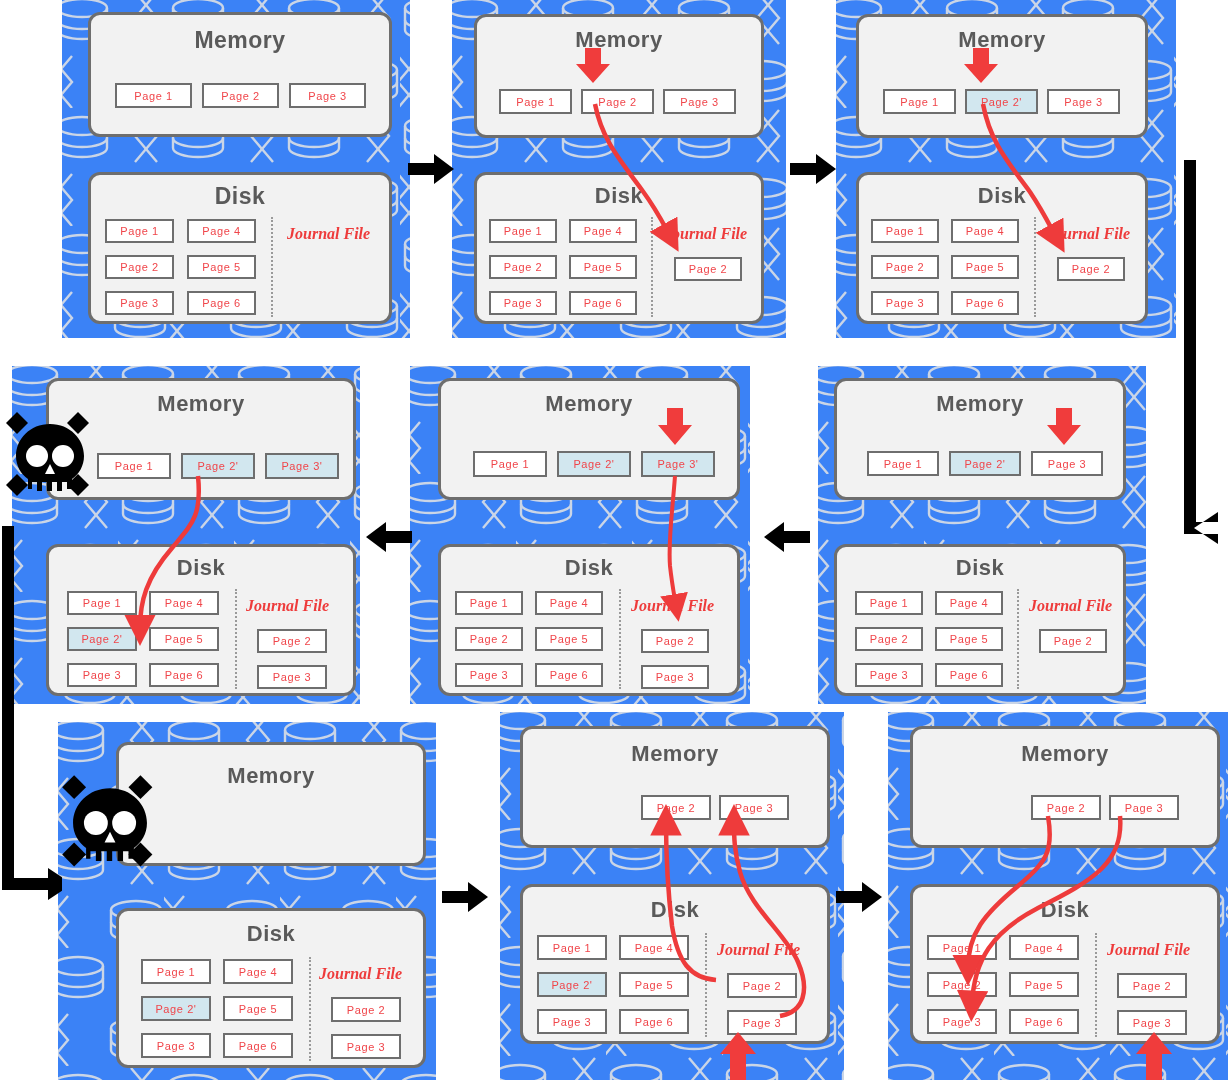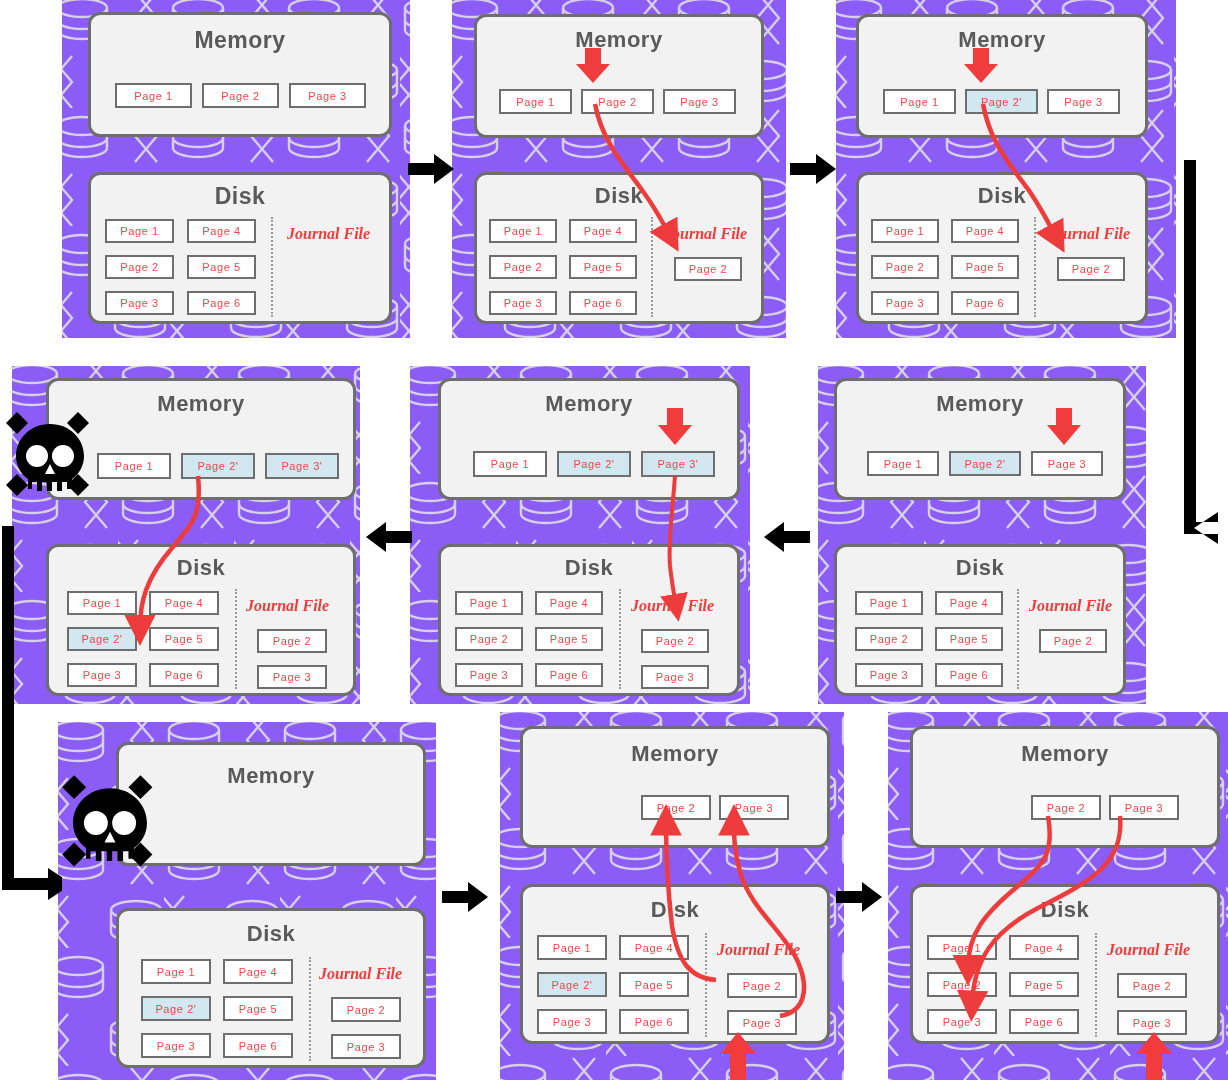--- a/index.html
+++ b/index.html
@@ -1,20 +1,20 @@
 <!DOCTYPE html>
 <html><head>
 <meta charset="utf-8">
 <style>
   html,body{margin:0;padding:0;background:#ffffff;}
   body{width:1228px;height:1080px;position:relative;overflow:hidden;
        font-family:"Liberation Sans", sans-serif;}
 
   
-  .panel{position:absolute;background:#8b5cf6;overflow:hidden;}
+  .panel{position:absolute;background:#3b82f6;overflow:hidden;}
   .panel .wmlayer{position:absolute;inset:-10px;opacity:.85;}
 
   .box{position:absolute;border:3px solid #6e6e6e;border-radius:12px;
        background:#f2f2f2;box-sizing:border-box;}
 
   .sect-title{position:absolute;left:0;right:0;text-align:center;
               font-weight:bold;color:#5a5a5a;letter-spacing:.5px;
               font-family:"Liberation Sans", sans-serif;}
 
   .page{position:absolute;border:2px solid #6e6e6e;background:#ffffff;

